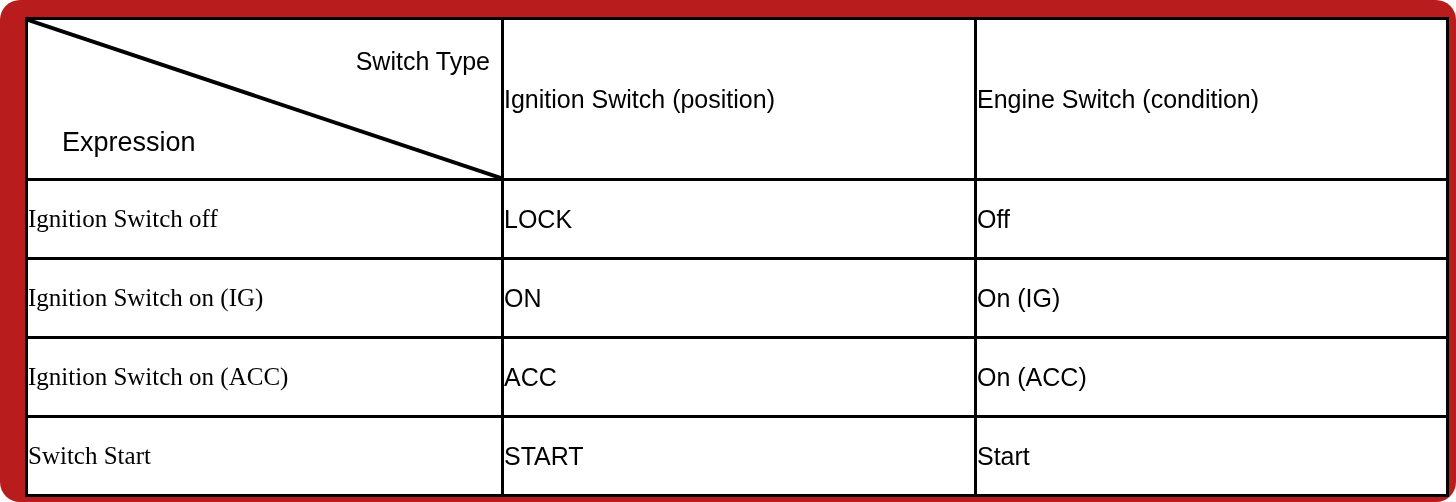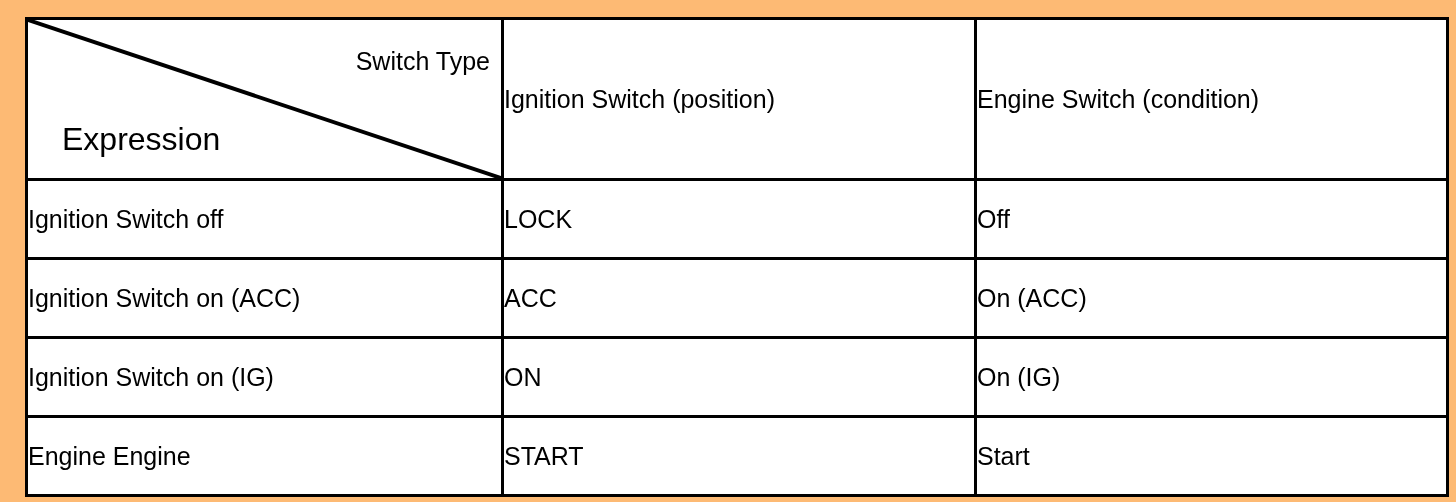--- a/index.html
+++ b/index.html
@@ -13,21 +13,22 @@
     height: 502px;
     font-family: "Liberation Sans", sans-serif;
     color: #000000;
     overflow: hidden;
   }
 
   #page {
     position: relative;
     width: 1456px;
     height: 502px;
-    background: #fdba74;
+    background: #b91c1c;
+    border-radius: 20px;
   }
 
   
   .switch-table {
     position: absolute;
     left: 25px;
     top: 17px;
     width: 1412px;
     height: 473px;
     border-collapse: collapse;
@@ -72,34 +73,35 @@
     right: 11px;
     top: 26px;
     white-space: nowrap;
     font-size: 25px;
   }
   .corner-label-expression {
     position: absolute;
     left: 34px;
     bottom: 20px;
     white-space: nowrap;
-    font-size: 32px;
+    font-size: 27px;
   }
 
   .header-cell {
     text-align: left;
     font-size: 25px;
   }
 
   
   .body-row td { height: 76px; }
   .cell-expression {
     text-align: left;
     padding-left: 34px;
     font-size: 25px;
+    font-family: Liberation Serif, serif;
   }
   .cell-value {
     text-align: left;
     font-size: 25px;
   }
 </style>
 </head>
 <body>
 
 <div id="page">
@@ -119,33 +121,33 @@
         <td class="header-cell col-engine">Engine Switch (condition)</td>
       </tr>
 
       <tr class="body-row">
         <td class="cell-expression">Ignition Switch off</td>
         <td class="cell-value">LOCK</td>
         <td class="cell-value">Off</td>
       </tr>
 
       <tr class="body-row">
+        <td class="cell-expression">Ignition Switch on (IG)</td>
+        <td class="cell-value">ON</td>
+        <td class="cell-value">On (IG)</td>
+      </tr>
+
+      <tr class="body-row">
         <td class="cell-expression">Ignition Switch on (ACC)</td>
         <td class="cell-value">ACC</td>
         <td class="cell-value">On (ACC)</td>
       </tr>
 
       <tr class="body-row">
-        <td class="cell-expression">Ignition Switch on (IG)</td>
-        <td class="cell-value">ON</td>
-        <td class="cell-value">On (IG)</td>
-      </tr>
-
-      <tr class="body-row">
-        <td class="cell-expression">Engine Engine</td>
+        <td class="cell-expression">Switch Start</td>
         <td class="cell-value">START</td>
         <td class="cell-value">Start</td>
       </tr>
 
     </tbody>
   </table>
 
 </div>
 
 </body></html>

